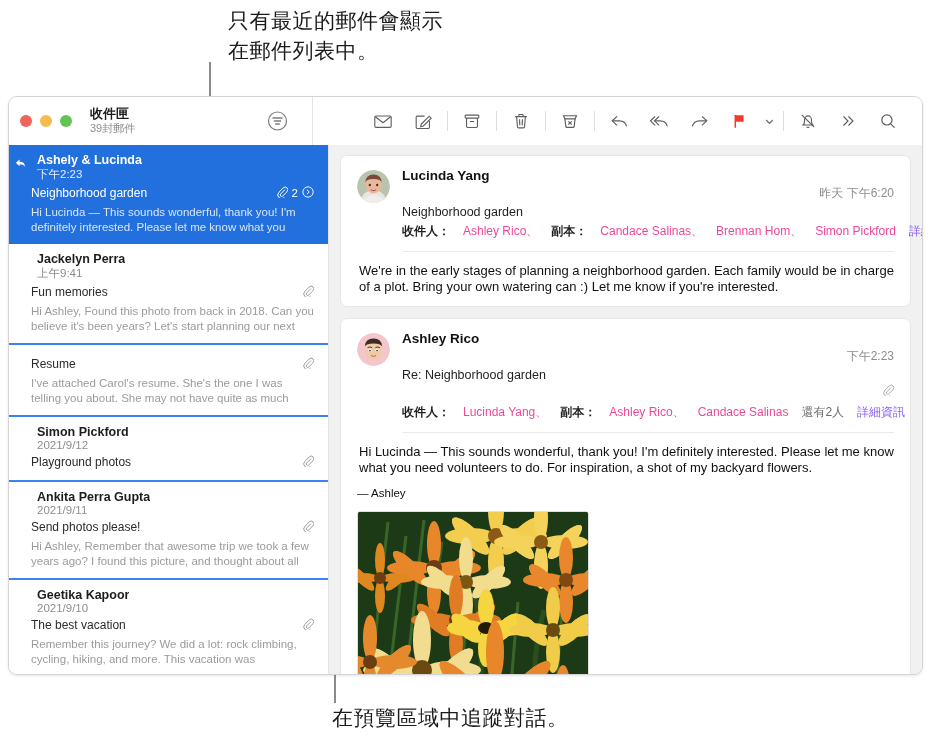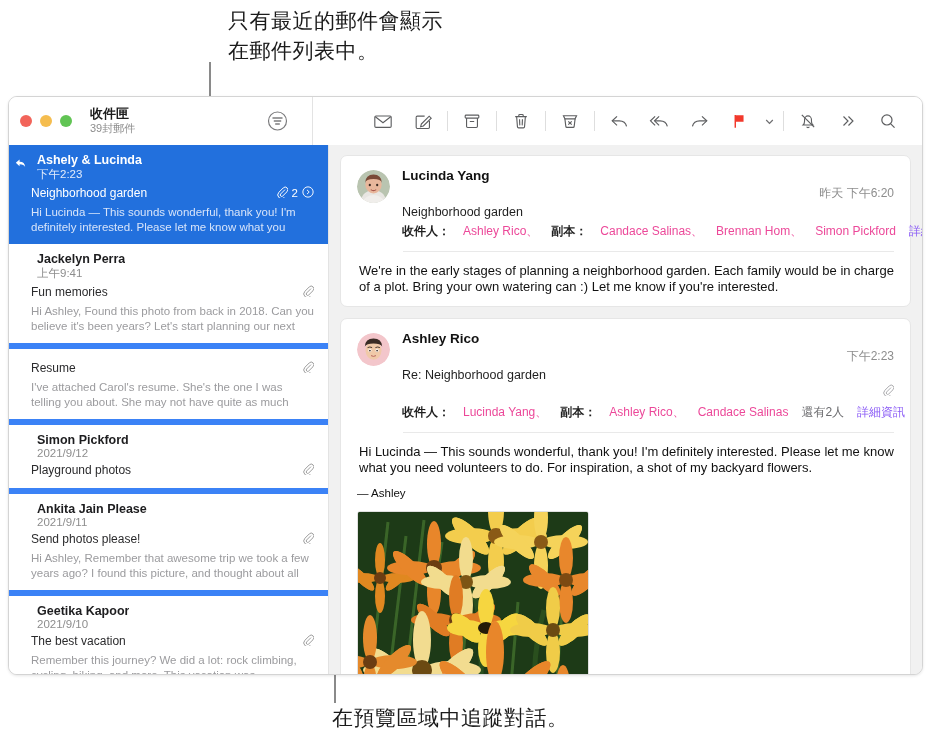--- a/index.html
+++ b/index.html
@@ -108,21 +108,21 @@
     width: 320px;
     border-right: 1px solid #e3e3e3;
     background: #fff;
     overflow: hidden;
     flex: none;
     padding-top: 0px;
   }
   .row {
     padding: 8px 14px 9px 22px;
     position: relative;
-    border-bottom: 6px solid #3b82f6;
+    border-bottom: 2px solid #3b82f6;
   }
   .row.selected {
     background: #2270dd;
     border-bottom: none;
     padding-left: 22px;
   }
   .row .line1 { display: flex; align-items: baseline; flex-direction: column; }
   .row .sender {
     font-size: 12.5px; font-weight: bold; color: #1d1d1f;
     flex: 1; white-space: nowrap; overflow: hidden; text-overflow: ellipsis;
@@ -409,21 +409,21 @@
                 <svg width="12" height="12" viewBox="0 0 14 14" fill="none" stroke="currentColor" stroke-width="1.15">
                   <path d="M10.5 4.2 L5.4 9.3 a1.7 1.7 0 0 0 2.4 2.4 l5.1 -5.1 a3.1 3.1 0 0 0 -4.4 -4.4 L3.4 7.3 a4.4 4.4 0 0 0 6.3 6.2"></path>
                 </svg>
               </span>
             </span>
           </div>
         </div>
 
         <div class="row">
           <div class="line1">
-            <span class="sender">Ankita Jain Please</span>
+            <span class="sender">Ankita Perra Gupta</span>
             <span class="date">2021/9/11</span>
           </div>
           <div class="line2">
             <span class="subject">Send photos please!</span>
             <span class="badges">
               <span>
                 <svg width="12" height="12" viewBox="0 0 14 14" fill="none" stroke="currentColor" stroke-width="1.15">
                   <path d="M10.5 4.2 L5.4 9.3 a1.7 1.7 0 0 0 2.4 2.4 l5.1 -5.1 a3.1 3.1 0 0 0 -4.4 -4.4 L3.4 7.3 a4.4 4.4 0 0 0 6.3 6.2"></path>
                 </svg>
               </span>

